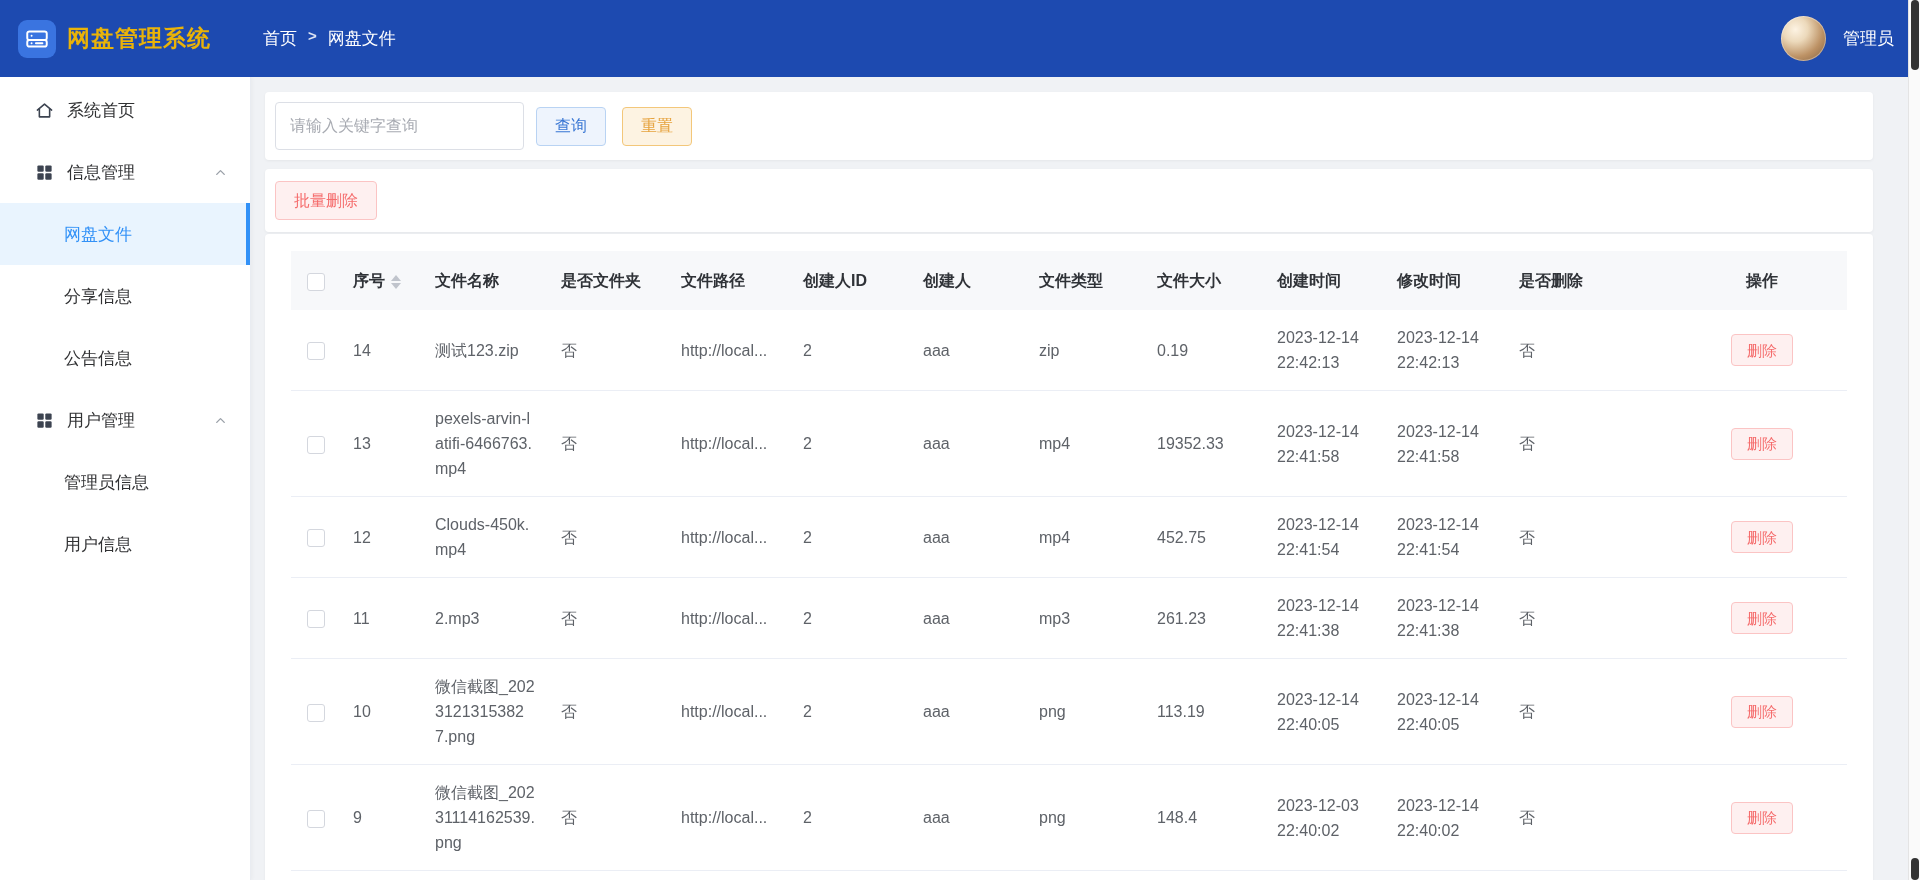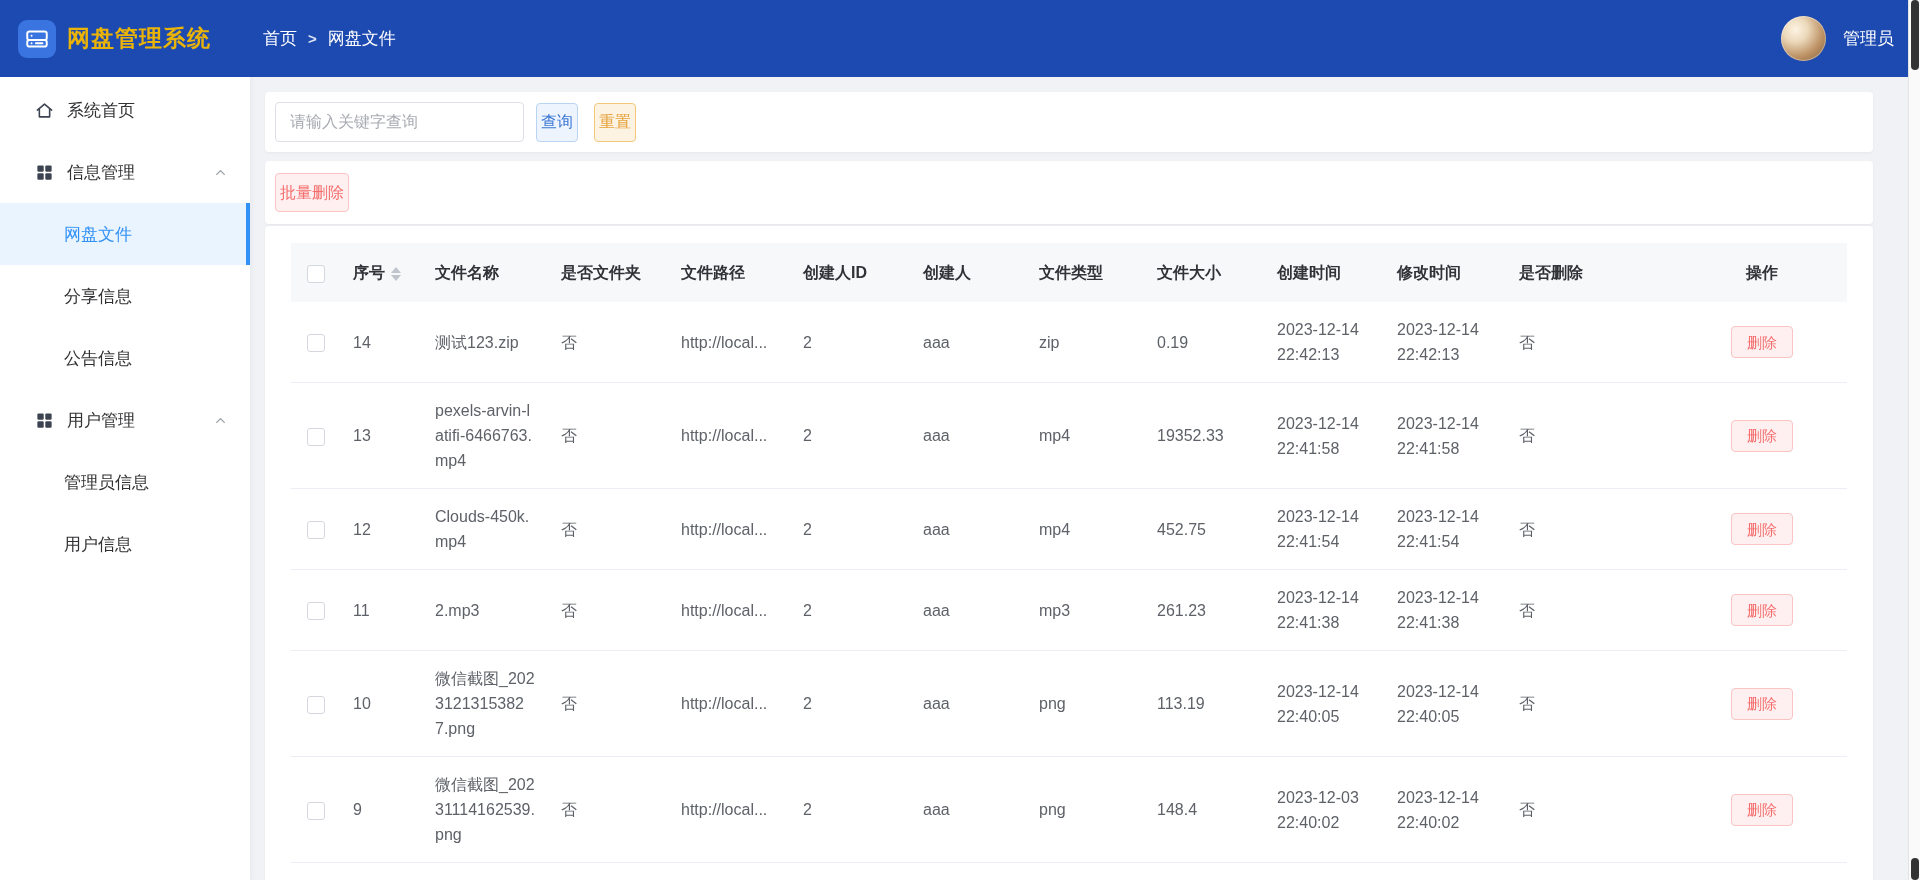--- a/index.html
+++ b/index.html
@@ -8,21 +8,21 @@
   .page { position:relative; width:1920px; height:880px; overflow:hidden; }
 
   
   .topbar { height:77px; background:#1d4ab0; display:flex; align-items:center;
     padding:0 26px 0 18px; position:relative; z-index:2; }
   .brand { display:flex; align-items:center; width:233px; flex:0 0 auto; }
   .logo { width:38px; height:38px; border-radius:9px; background:#3a74e0;
     display:flex; align-items:center; justify-content:center; margin-right:11px; }
   .logo svg { width:26px; height:26px; }
   .app-title { color:#eab308; font-size:23px; font-weight:bold; letter-spacing:1px; white-space:nowrap; }
-  .breadcrumb { display:flex; align-items:center; gap:11px; color:#fff; font-size:17px; margin-left:12px; }
+  .breadcrumb { display:flex; gap:11px; color:#fff; font-size:17px; margin-left:12px; }
   .breadcrumb .sep { color:rgba(255,255,255,.85); font-weight:bold; font-size:15px; }
   .userbox { margin-left:auto; display:flex; align-items:center; gap:17px; color:#fff; font-size:17px; }
   .avatar { width:45px; height:45px; border-radius:50%; flex:0 0 auto;
     background: radial-gradient(circle at 32% 30%, #fdf3e3 0%, #ecd9bb 28%, #bd9265 62%, #7c5c3c 100%);
     box-shadow: inset 0 0 0 1px rgba(255,255,255,.35); cursor:pointer; }
 
   
   .body { display:flex; height:803px; overflow:hidden; }
 
   
@@ -35,24 +35,24 @@
   .menu-item .mi-icon svg { width:19px; height:19px; }
   .menu-item .mi-arrow { margin-left:auto; color:#9aa0a8; display:inline-flex; }
   .menu-item .mi-arrow svg { width:15px; height:15px; }
   .menu-item.sub { padding-left:64px; }
   .menu-item.sub.active { background:#e9f4fe; color:#3291f7; box-shadow: inset -4px 0 0 #3291f7; }
 
   
   .content { flex:1; padding:15px 0 0 14px; overflow:hidden; }
   .card { background:#fff; border-radius:4px; width:1608px; box-shadow:0 1px 3px rgba(0,0,0,.05); }
   .search-card { padding:10px; display:flex; align-items:center; margin-bottom:9px; }
-  .search-input { width:249px; height:40px; border:1px solid #dcdfe6; border-radius:4px;
+  .search-input { width:249px; height:48px; border:1px solid #dcdfe6; border-radius:4px;
     padding:0 14px; font-size:16px; color:#606266; outline:none; font-family:inherit; }
   .search-input::placeholder { color:#a8abb2; }
-  .btn { border-radius:4px; font-size:16px; height:39px; padding:0 4px; cursor:pointer;
+  .btn { border-radius:4px; font-size:16px; height:39px; padding:0 18px; cursor:pointer;
     font-family:inherit; line-height:1; white-space:nowrap; }
   .btn-query { margin-left:12px; background:#eef4fd; border:1px solid #b9d3f3; color:#3a77d4; }
   .btn-reset { margin-left:16px; background:#fdf3e2; border:1px solid #f3c77a; color:#e6a23c; }
   .btn-danger { background:#fef0f0; border:1px solid #fbc4c4; color:#f56c6c; }
   .action-card { padding:12px 10px; margin-bottom:2px; }
 
   
   .table-card { padding:17px 26px 24px; min-height:660px; }
   table { width:1556px; border-collapse:collapse; table-layout:fixed; }
   col.c-check{width:50px;} col.c-id{width:82px;} col.c-name{width:126px;}

